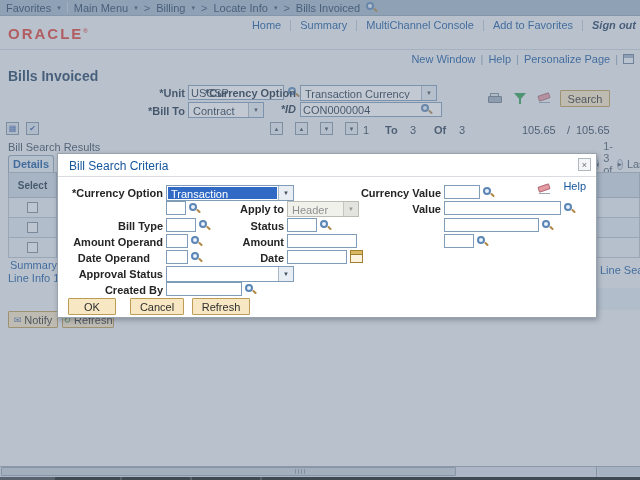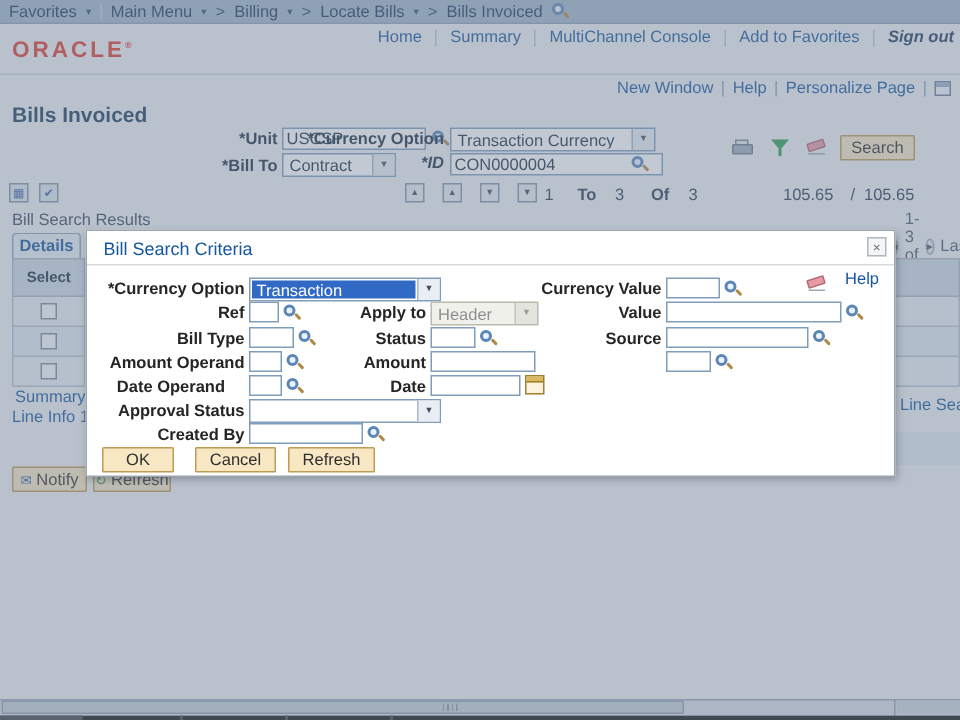--- a/index.html
+++ b/index.html
@@ -135,21 +135,21 @@
   <div class="topbar">
     <span class="link" style="color:#1e3a5a">Favorites</span>
     <span class="caret">▾</span>
     <span class="vsep"></span>
     <span class="link" style="color:#1e3a5a">Main Menu</span>
     <span class="caret">▾</span>
     <span class="gt">&gt;</span>
     <span class="link" style="color:#1e3a5a">Billing</span>
     <span class="caret">▾</span>
     <span class="gt">&gt;</span>
-    <span class="link" style="color:#1e3a5a">Locate Bills</span>
+    <span class="link" style="color:#1e3a5a">Locate Info</span>
     <span class="caret">▾</span>
     <span class="gt">&gt;</span>
     <span>Bills Invoiced</span>
     <span class="lk" style="position:relative; width:13px; height:13px;">
         <i></i>
         <b></b>
       </span>
   </div>
 
   <div class="hlinks">
@@ -317,21 +317,20 @@
     <input class="inp" style="left: 386px; top: 31px; width: 36px; height: 14px;">
     <span class="lk" style="left:425px; top:32px;">
         <i></i>
         <b></b>
       </span>
     <span class="erz" style="left:479px; top:30px;">
         <i></i>
         <b></b>
       </span>
 
-    <div class="ml" style="left:0; top:49px; width:105px;">Ref</div>
     <input class="inp" style="left: 108px; top: 47px; width: 20px; height: 14px;">
     <span class="lk" style="left:131px; top:48px;">
         <i></i>
         <b></b>
       </span>
     <div class="ml" style="left:120px; top:49px; width:106px;">Apply to</div>
     <div class="msel dis" style="left:229px; top:47px; width:72px;">
       <span class="txt">Header</span>
       <span class="arrow">▼</span>
     </div>
@@ -347,21 +346,20 @@
     <span class="lk" style="left:141px; top:65px;">
         <i></i>
         <b></b>
       </span>
     <div class="ml" style="left:120px; top:66px; width:106px;">Status</div>
     <input class="inp" style="left: 229px; top: 64px; width: 30px; height: 14px;">
     <span class="lk" style="left:262px; top:65px;">
         <i></i>
         <b></b>
       </span>
-    <div class="ml" style="left:277px; top:66px; width:106px;">Source</div>
     <input class="inp" style="left: 386px; top: 64px; width: 95px; height: 14px;">
     <span class="lk" style="left:484px; top:65px;">
         <i></i>
         <b></b>
       </span>
 
     <div class="ml" style="left:0; top:82px; width:105px;">Amount Operand</div>
     <input class="inp" style="left: 108px; top: 80px; width: 22px; height: 14px;">
     <span class="lk" style="left:133px; top:81px;">
         <i></i>

